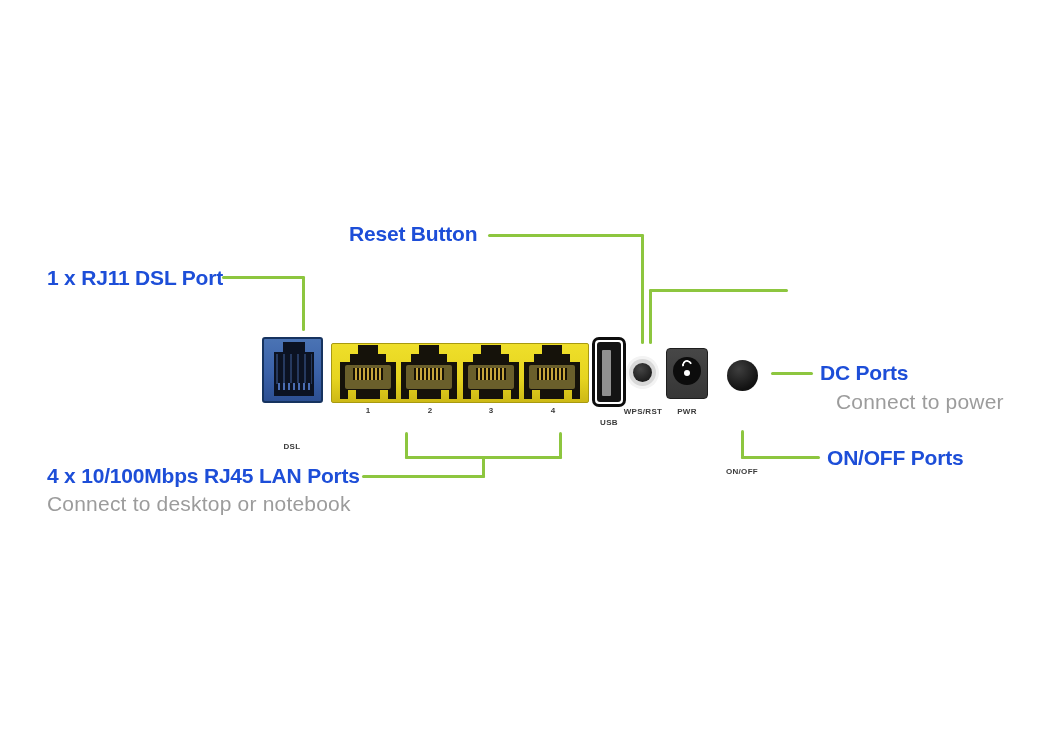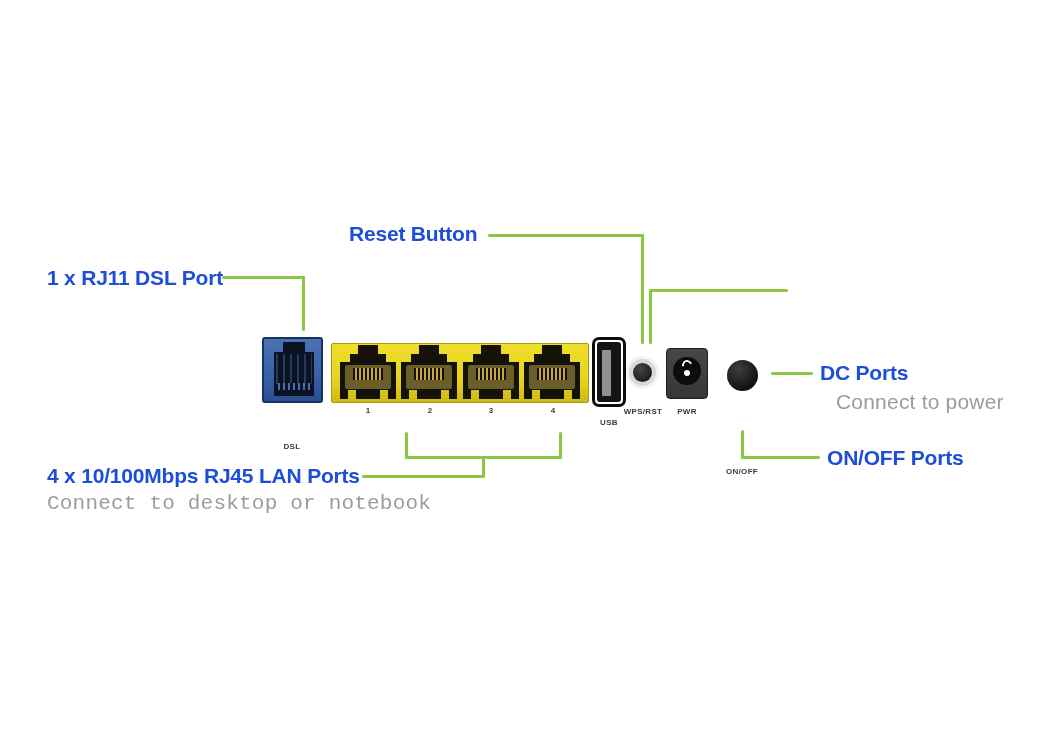--- a/index.html
+++ b/index.html
@@ -131,21 +131,21 @@
   <div class="vline" style="left:741px;top:430px;height:29px;"></div>
   <div class="hline" style="left:741px;top:456px;width:79px;"></div>
   <div class="green-label" style="left:827px;top:446px;">ON/OFF Ports</div>
 
   <div class="vline" style="left:405px;top:432px;height:27px;"></div>
   <div class="vline" style="left:559px;top:432px;height:27px;"></div>
   <div class="hline" style="left:405px;top:456px;width:157px;"></div>
   <div class="vline" style="left:482px;top:456px;height:22px;"></div>
   <div class="hline" style="left:362px;top:475px;width:123px;"></div>
   <div class="green-label" style="left:47px;top:464px;">4 x 10/100Mbps RJ45 LAN Ports</div>
-  <div class="gray-label" style="left:47px;top:492px;font-family:Liberation Mono, monospace;">Connect to desktop or notebook</div>
+  <div class="gray-label" style="left:47px;top:492px;">Connect to desktop or notebook</div>
 
   <div class="dsl-port">
     <div class="rj11-tab"></div>
     <div class="rj11-body">
       <div class="rj11-pins"></div>
     </div>
   </div>
 
   <div class="lan-block"></div>
 

